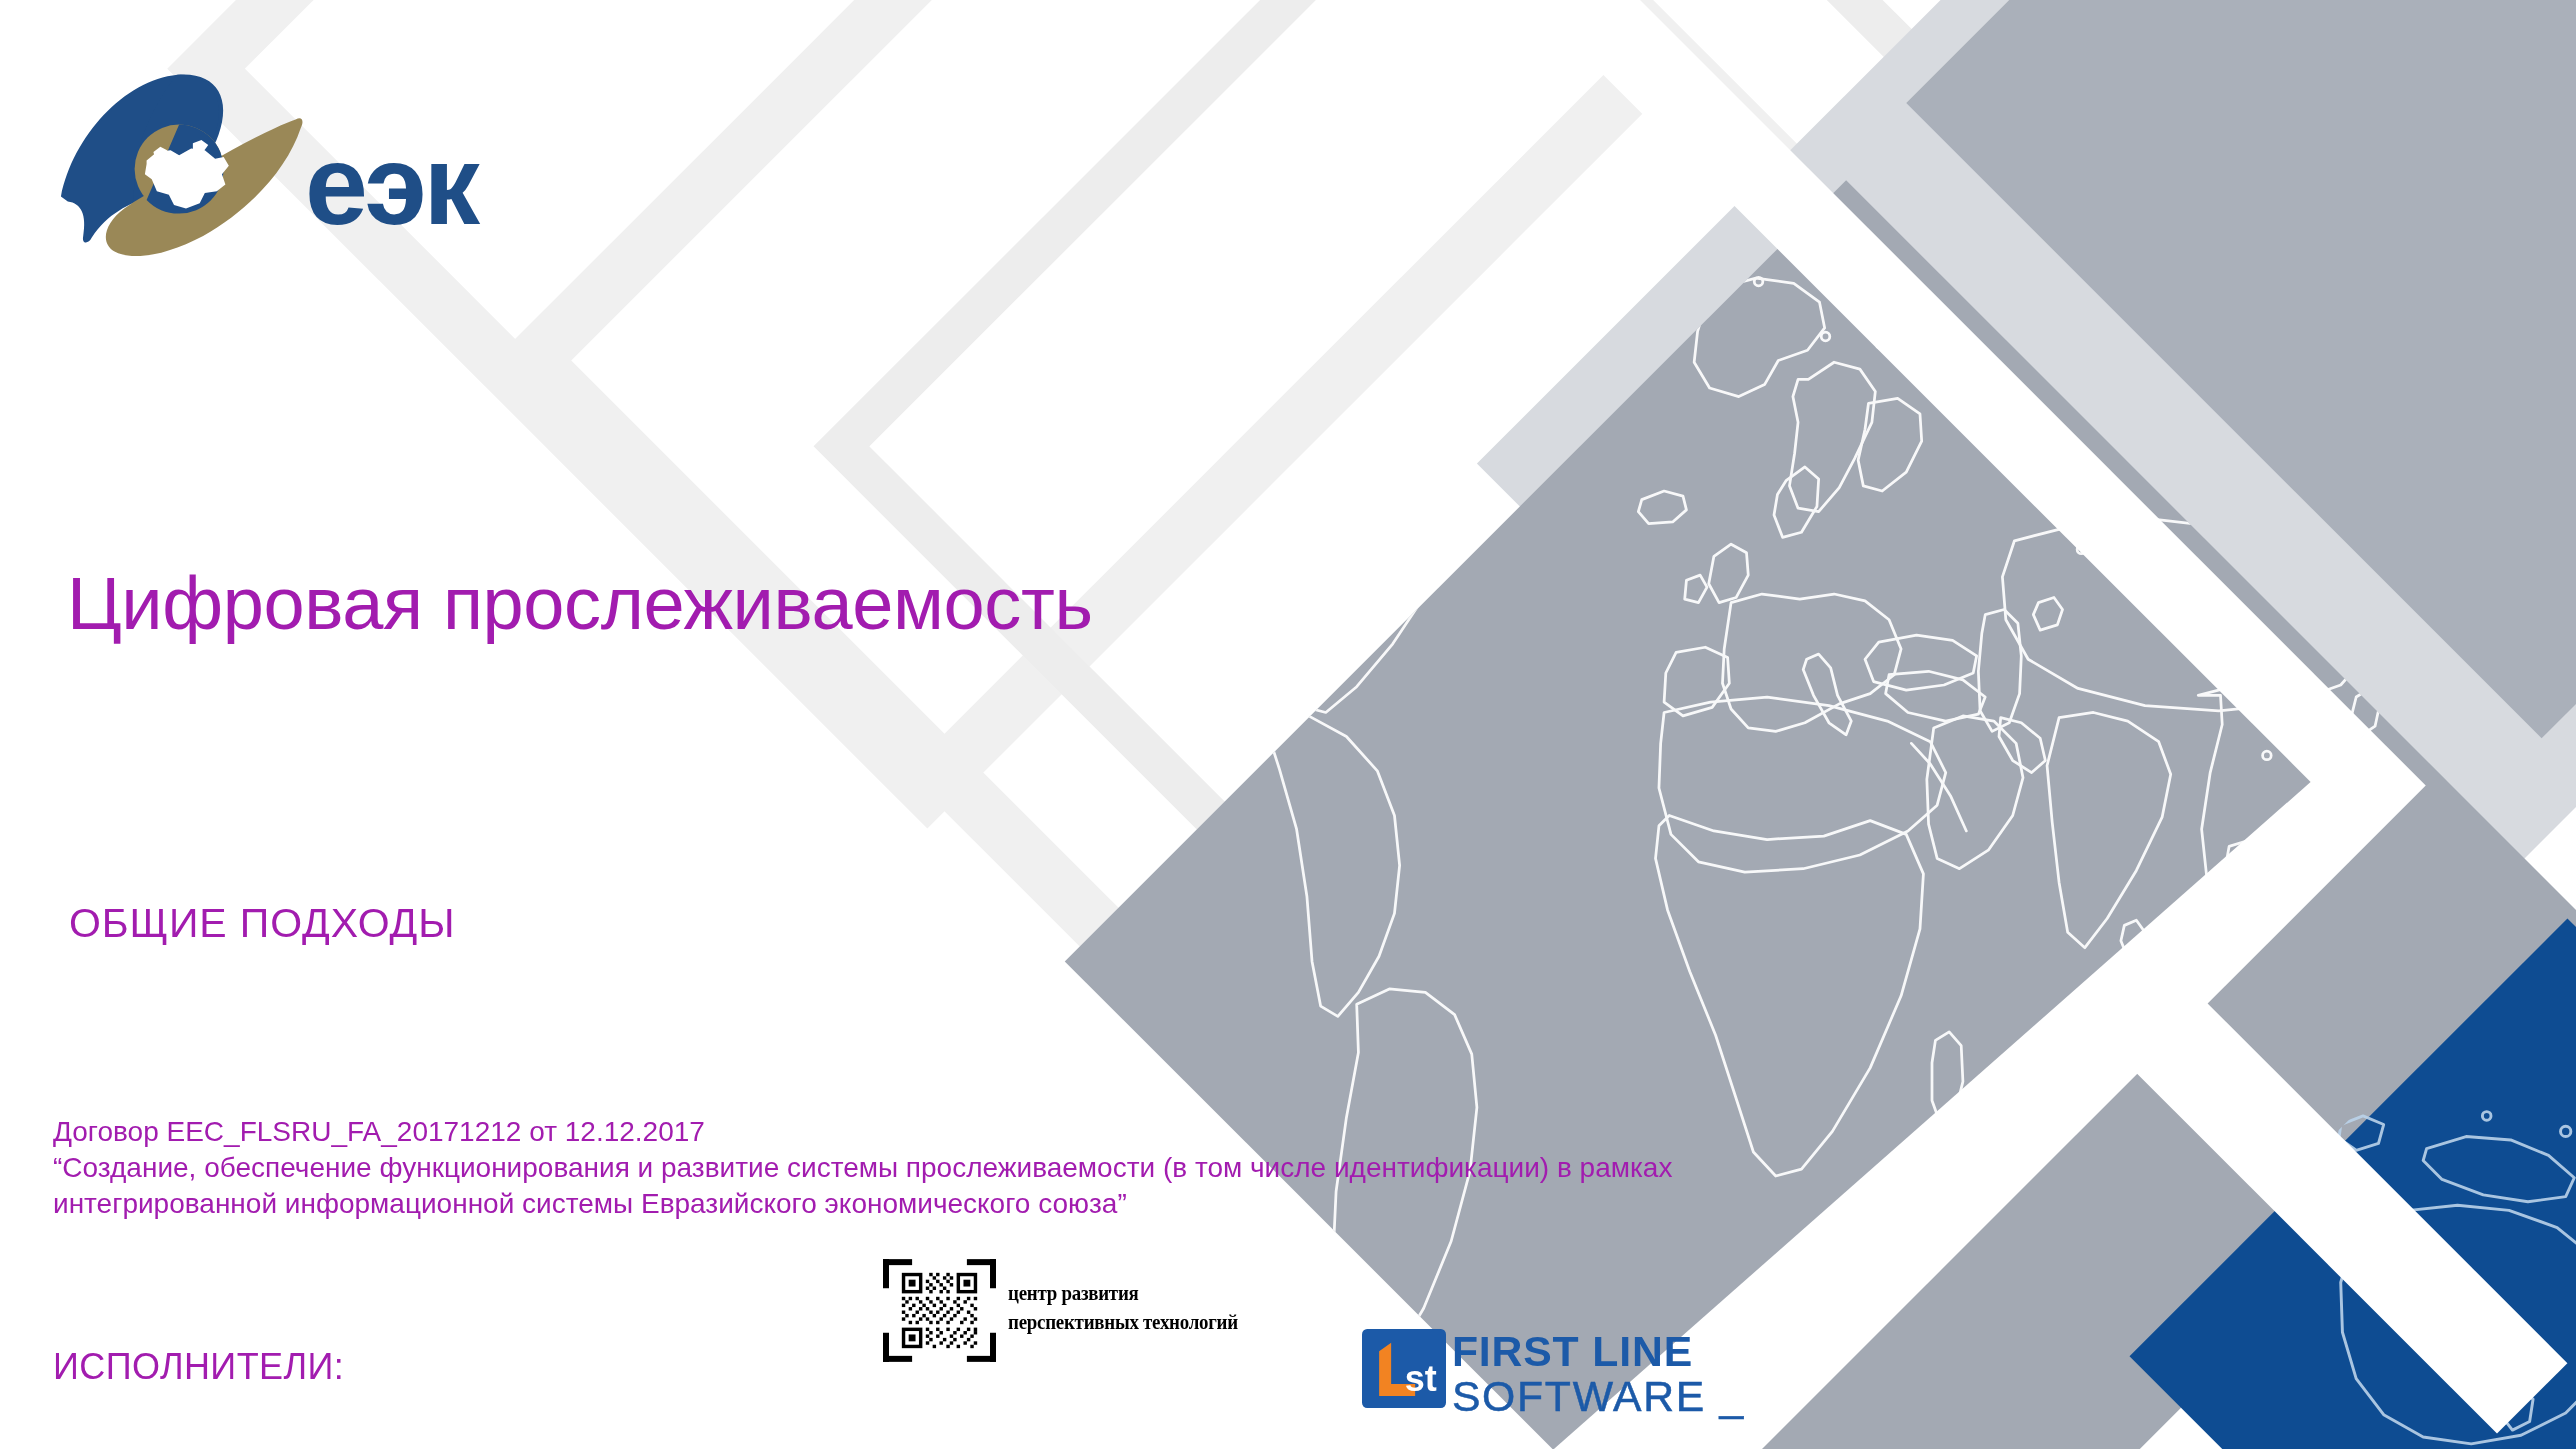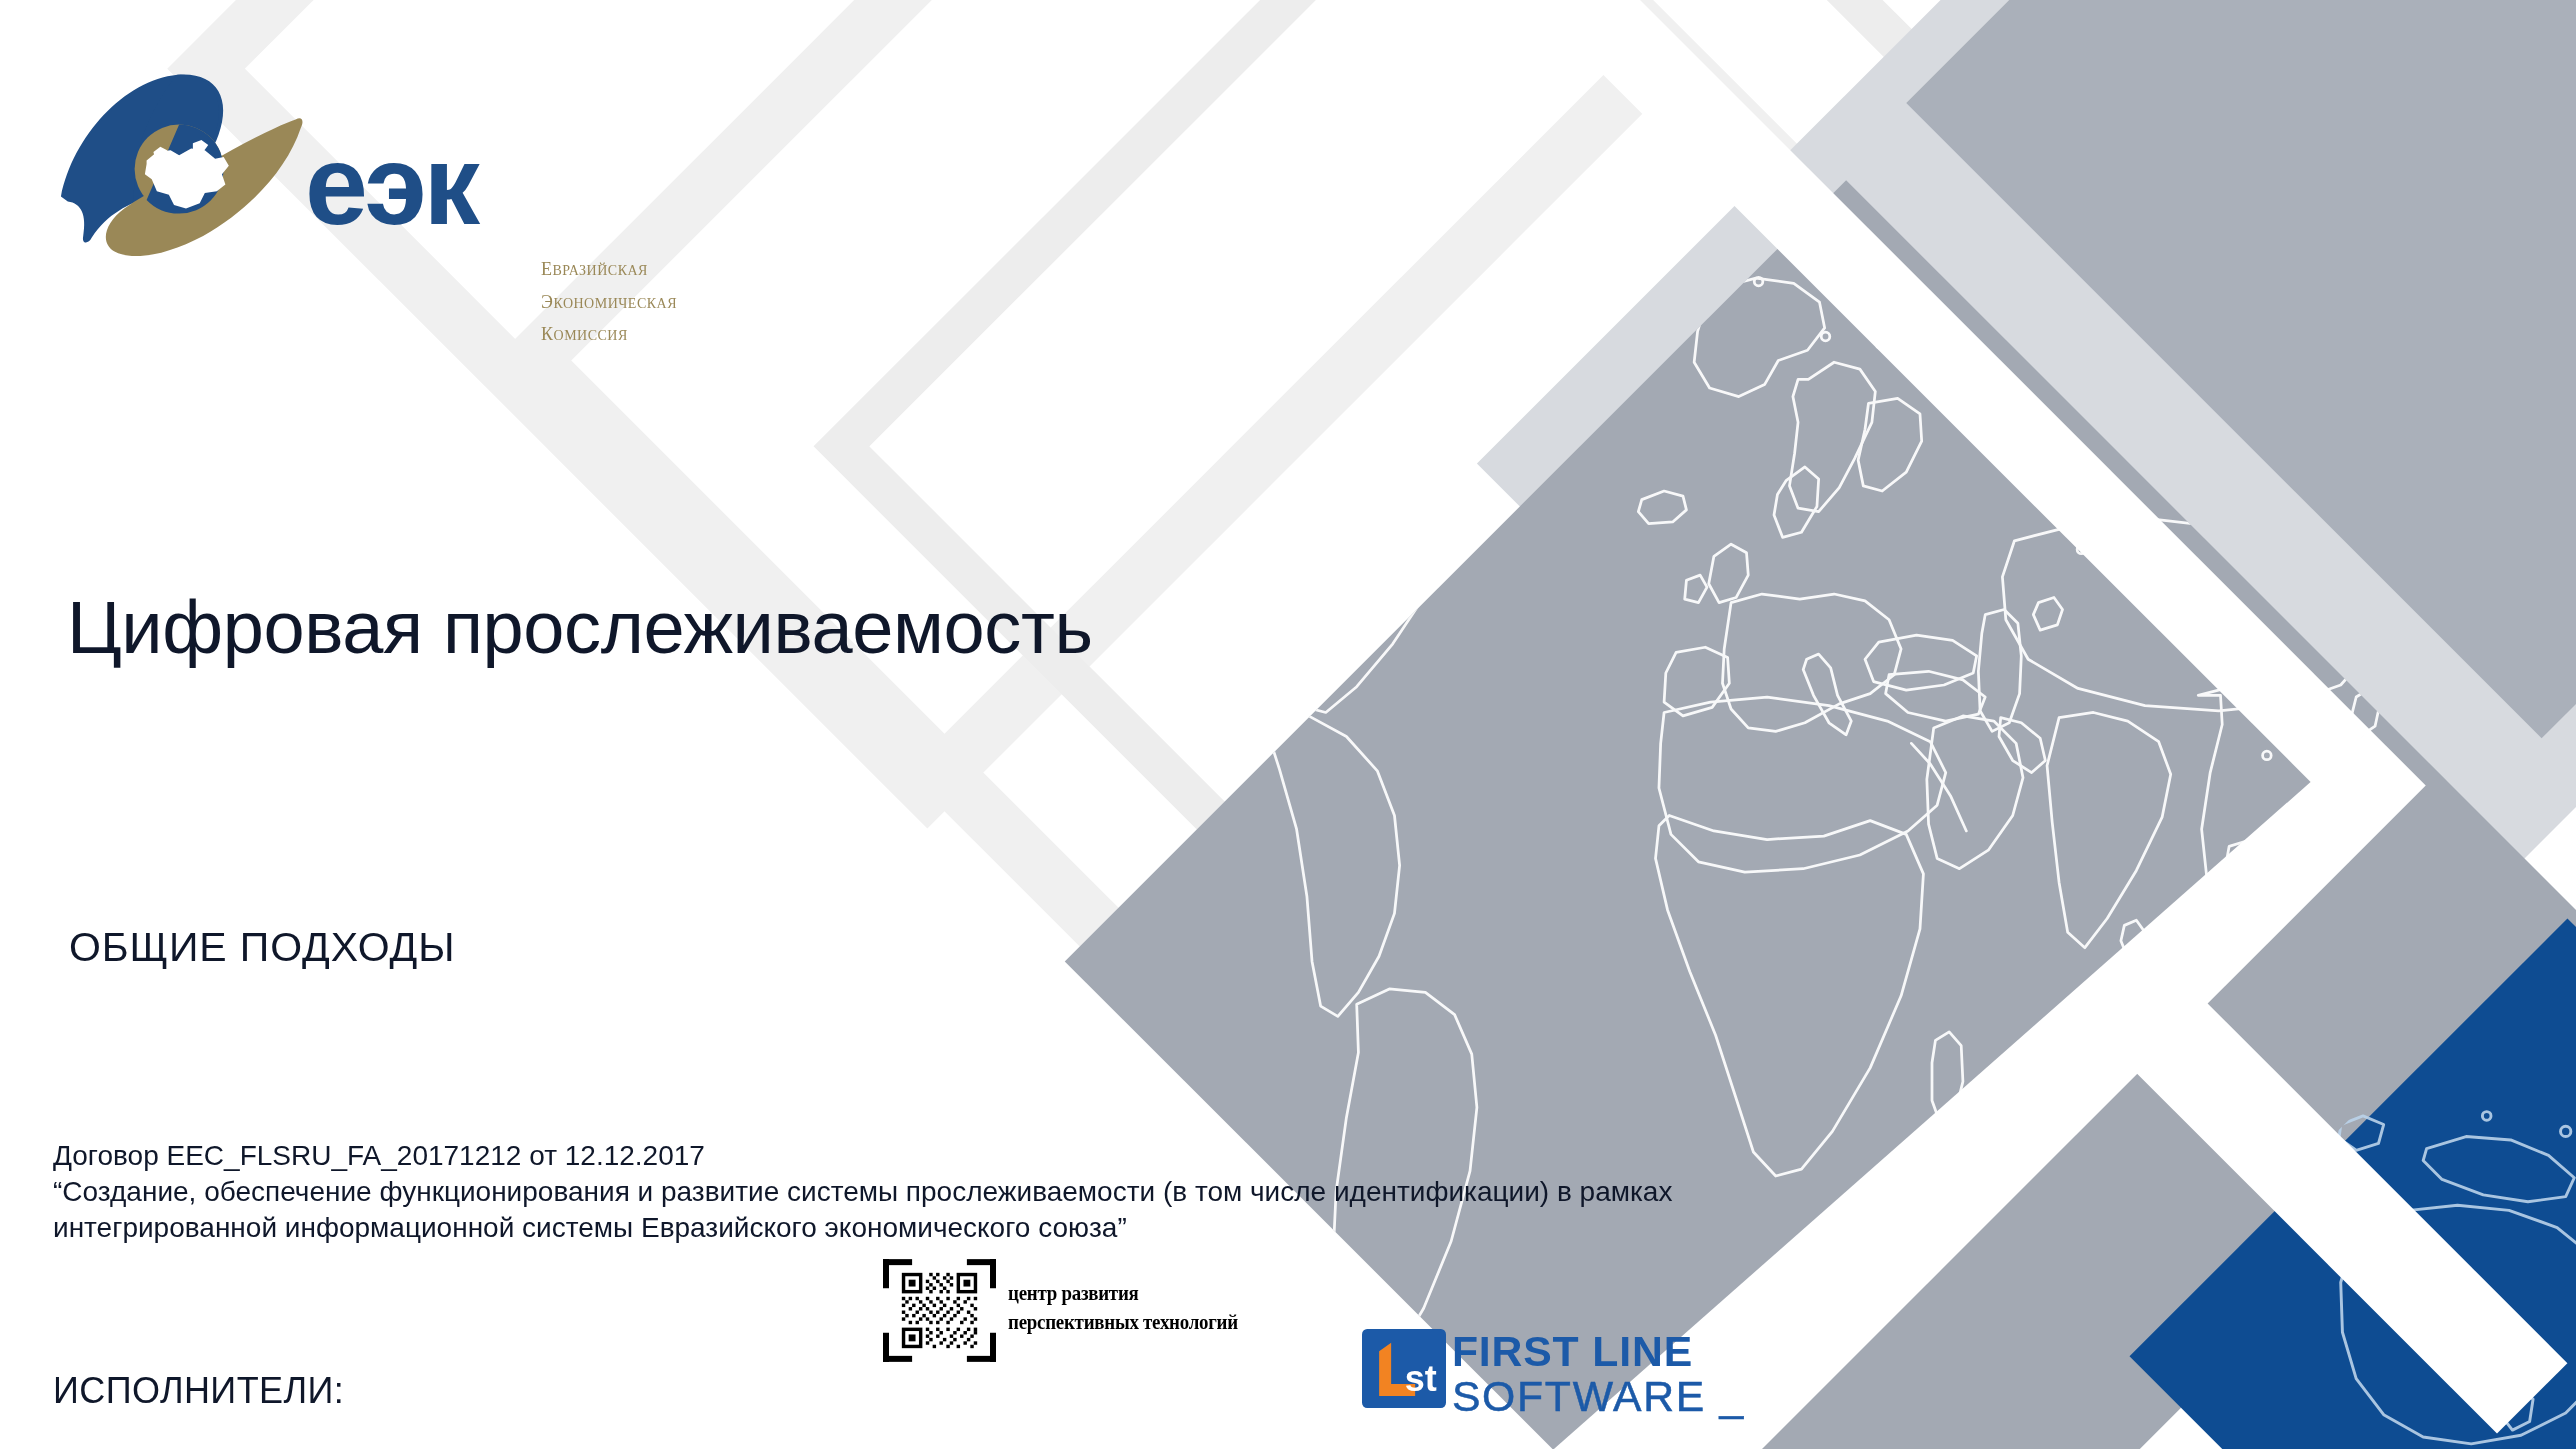--- a/index.html
+++ b/index.html
@@ -36,21 +36,21 @@
     font-size:20.6px;
     line-height:1.30;
     letter-spacing:0.5px;
     font-variant:small-caps;
     text-transform:lowercase;
     white-space:nowrap;
   }
   #eec-sub div:first-letter { font-size:25px; }
 
   
-  .txt { position:absolute; color:#0f172a;margin-top:24px; }
+  .txt { position:absolute; color:#a21caf; }
 
   #title {
     left:67px; top:562px;
     width:1546px;
     font-size:74px;
     line-height:1.14;
     font-weight:400;
     letter-spacing:-0.4px;
   }
   #title .l { display:block; white-space:nowrap; }
@@ -278,25 +278,20 @@
                -8,-6 2,-12 z" fill="#FFFFFF"></path>
       <path d="M124 98 l8,-6 8,4 -4,8 -10,2z" fill="#FFFFFF"></path>
       <path d="M170 88 l10,-4 8,6 -6,8 -12,-2z" fill="#FFFFFF"></path>
     </svg>
 
     <svg id="eec-word" viewBox="0 0 280 140" xmlns="http://www.w3.org/2000/svg">
       <text x="0" y="112" font-family="Liberation Sans, sans-serif" font-size="132" font-weight="bold" fill="#1F4E87" letter-spacing="-4">еэк</text>
     </svg>
   </div>
 
-  <div id="eec-sub">
-    <div>Евразийская</div>
-    <div>экономическая</div>
-    <div>комиссия</div>
-  </div>
 
   <div class="txt" id="title">
     <span class="l">Цифровая прослеживаемость</span>
   </div>
 
   <div class="txt" id="subtitle">ОБЩИЕ ПОДХОДЫ</div>
 
   <div class="txt" id="contract">
     <span class="l">Договор EEC_FLSRU_FA_20171212 от 12.12.2017</span>
     <span class="l">“Создание, обеспечение функционирования и развитие системы прослеживаемости (в том числе идентификации) в рамках</span>

